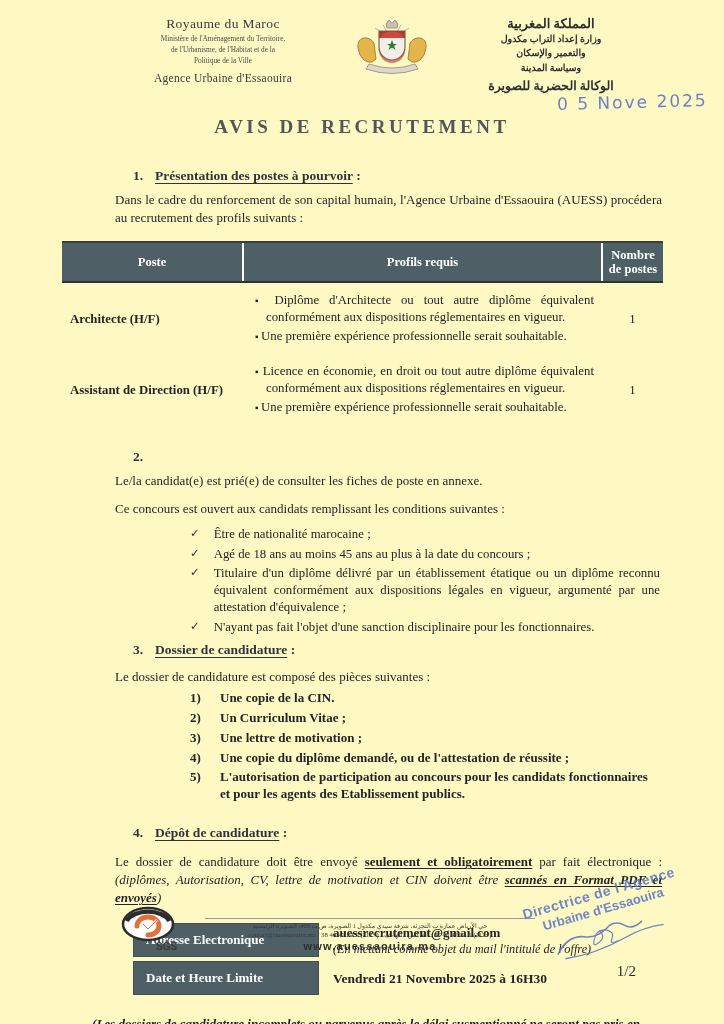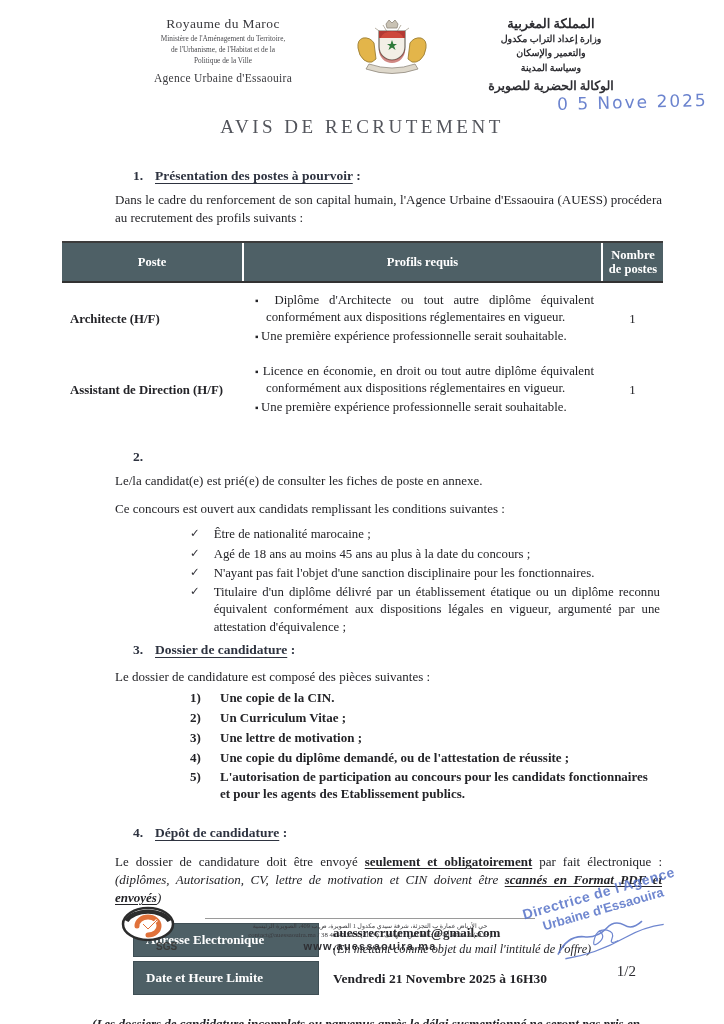--- a/index.html
+++ b/index.html
@@ -1,34 +1,34 @@
 <!DOCTYPE html>
 <html><head>
 <meta charset="utf-8">
 <style>
   html,body{margin:0;padding:0;background:#e8e8e8;}
   .page{
-    width:724px;height:1024px;background:#ffffff;position:relative;
+    width:724px;height:1024px;background:#fef9c3;position:relative;
     font-family:"Liberation Serif",serif;color:#242428;overflow:hidden;
     margin:0 auto;box-sizing:border-box;
   }
   
   .hdr{display:flex;justify-content:space-between;align-items:flex-start;padding:16px 78px 0 118px;}
   .hdr-left{text-align:center;width:210px;color:#3a3a3e;}
   .hdr-left .country{font-size:13.5px;letter-spacing:.4px;}
   .hdr-left .ministry{font-size:7.3px;line-height:1.5;margin-top:2px;color:#4a4a4e;}
   .hdr-left .agency{font-size:11.5px;margin-top:5px;letter-spacing:.3px;}
   .hdr-crest{width:86px;margin-top:2px;flex:0 0 auto;}
   .hdr-right{text-align:center;width:190px;direction:rtl;color:#2e2e33;}
   .hdr-right .ar-big{font-size:13px;font-weight:bold;}
   .hdr-right .ar-small{font-size:9.5px;font-weight:bold;line-height:1.5;}
   .hdr-right .ar-agency{font-size:12.5px;font-weight:bold;margin-top:3px;}
   
   .title{
-    text-align:center;margin-top:22px;font-size:19px;font-weight:normal;
+    text-align:center;margin-top:22px;font-size:19px;font-weight:bold;
     letter-spacing:3.5px;color:#53555c;
   }
   .date-stamp{
     position:absolute;top:92px;right:16px;color:#5b76c9;
     font-family:"DejaVu Sans",sans-serif;font-size:17px;letter-spacing:2px;
     transform:rotate(-1.5deg);opacity:.9;white-space:nowrap;
   }
   
   .sec-h{display:flex;margin:0 60px 0 133px;font-size:13.5px;color:#2e3340;align-items:baseline;}
   .sec-h .num{width:22px;flex:0 0 auto;font-weight:600;}
@@ -191,24 +191,24 @@
   <p class="para">Le/la candidat(e) est prié(e) de consulter les fiches de poste en annexe.</p>
   <p class="para" style="margin-top:10px;">Ce concours est ouvert aux candidats remplissant les conditions suivantes :</p>
   <div class="conds">
     <div class="cond">
         <span>Être de nationalité marocaine ;</span>
       </div>
     <div class="cond">
         <span>Agé de 18 ans au moins 45 ans au plus à la date du concours ;</span>
       </div>
     <div class="cond">
+        <span>Titulaire d'un diplôme délivré par un établissement étatique ou un diplôme reconnu équivalent conformément aux dispositions légales en vigueur, argumenté par une attestation d'équivalence ;</span>
+      </div>
+    <div class="cond">
         <span>N'ayant pas fait l'objet d'une sanction disciplinaire pour les fonctionnaires.</span>
-      </div>
-    <div class="cond">
-        <span>Titulaire d'un diplôme délivré par un établissement étatique ou un diplôme reconnu équivalent conformément aux dispositions légales en vigueur, argumenté par une attestation d'équivalence ;</span>
       </div>
   </div>
 
   <div class="sec-h" style="margin-top:6px;">
     <span class="num">3.</span>
     <span><span class="txt">Dossier de candidature</span><span class="colon"> :</span></span>
   </div>
   <p class="para" style="margin-top:10px;">Le dossier de candidature est composé des pièces suivantes :</p>
   <div class="docs">
     <div class="doc-item">

